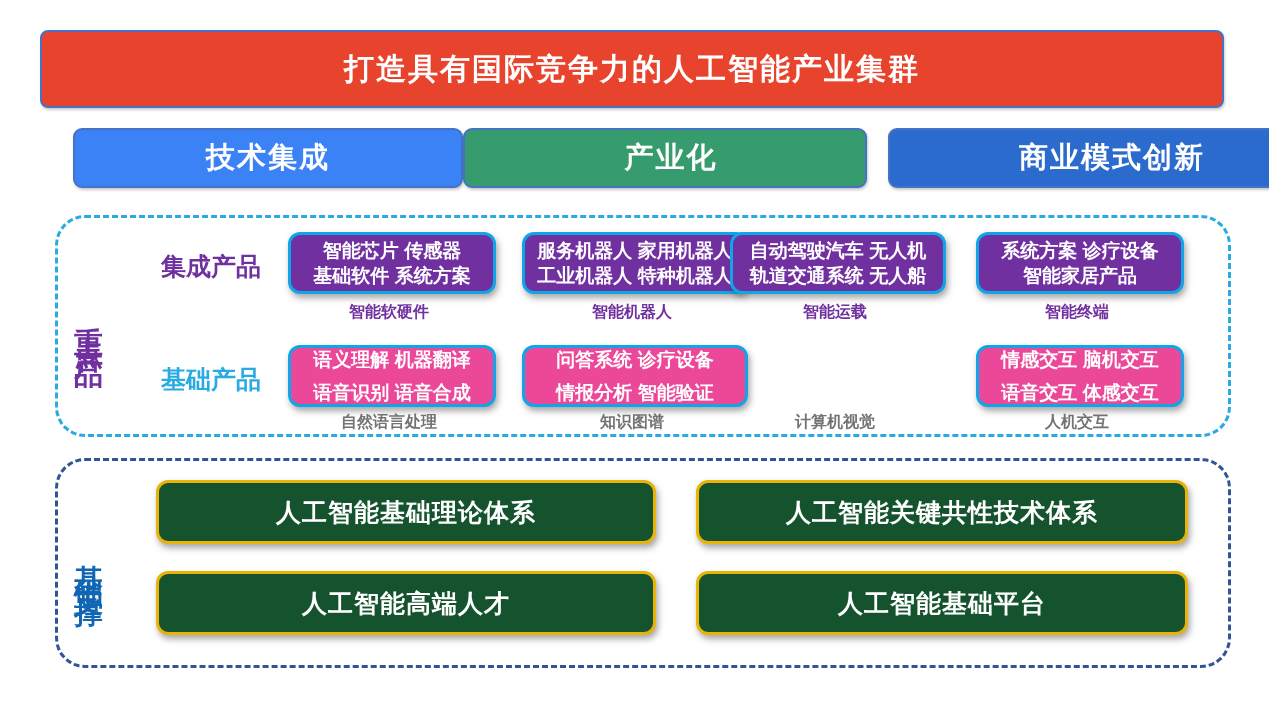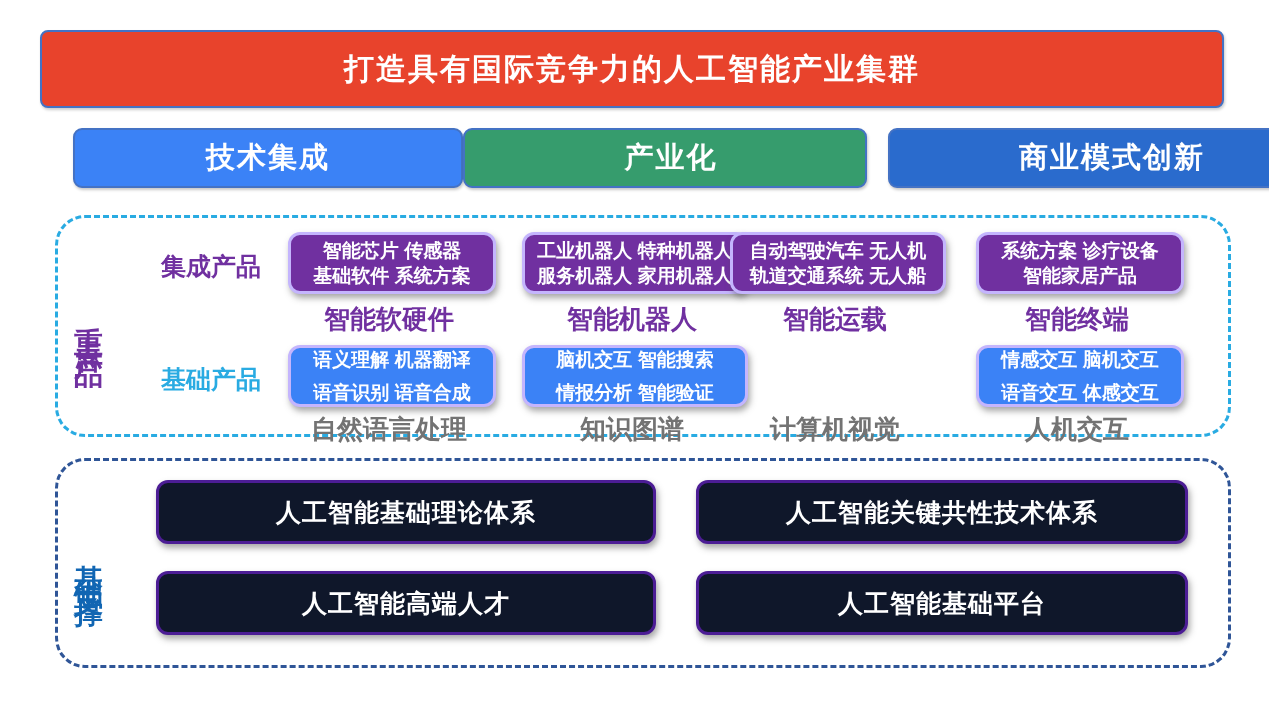--- a/index.html
+++ b/index.html
@@ -45,44 +45,44 @@
   .vlabel-key{color:#7030A0;}
   .vlabel-found{color:#1166B3;}
 
   .row-label{position:absolute; left:83px; width:140px; text-align:center; font-size:25px;}
   .row-label-int{top:32px;  color:#7030A0;}
   .row-label-bas{top:145px; color:#29ABE2;}
 
   
   .pbox,.cbox{
     position:absolute; height:56px;
-    border:3px solid #c4b5fd; border-radius:12px;
+    border:3px solid #0ea5e9; border-radius:12px;
     box-shadow:2px 4px 6px rgba(80,80,80,.5);
     display:flex; flex-direction:column; align-items:center; justify-content:center;
     color:#fff; font-size:19px; line-height:25px; text-align:center; white-space:nowrap;
   }
   .pbox{background:#7030A0;}
-  .cbox{background:#3b82f6;gap:8px;}
-  .cap{position:absolute; text-align:center; font-size:26px;}
+  .cbox{background:#ec4899;gap:8px;}
+  .cap{position:absolute; text-align:center; font-size:16px;}
   .pcap{color:#7030A0;}
   .ccap{color:#737373;}
 
   .c1{left:230px; width:202px;}
   .c2{left:464px; width:220px;}
   .c3{left:672px; width:210px;}
   .c4{left:918px; width:202px;}
   .r-int{top:14px;}
   .r-int-cap{top:84px;}
   .r-bas{top:127px;}
   .r-bas-cap{top:194px;}
 
   
   .fbox{
-    position:absolute; height:58px; background:#0f172a;
-    border:3px solid #4c1d95; border-radius:12px;
+    position:absolute; height:58px; background:#14532d;
+    border:3px solid #eab308; border-radius:12px;
     box-shadow:2px 4px 6px rgba(80,80,80,.5);
     display:flex; align-items:center; justify-content:center;
     color:#fff; font-size:25px; letter-spacing:1px;
   }
   .fb-r1{top:19px;}
   .fb-r2{top:110px;}
   .fb-cl{left:98px;  width:494px;}
   .fb-cr{left:638px; width:486px;}
 </style>
 </head>
@@ -106,26 +106,26 @@
       <span>基础软件 系统方案</span>
     </div>
     <div class="cap pcap c1 r-int-cap">智能软硬件</div>
     <div class="cbox c1 r-bas">
       <span>语义理解 机器翻译</span>
       <span>语音识别 语音合成</span>
     </div>
     <div class="cap ccap c1 r-bas-cap">自然语言处理</div>
 
     <div class="pbox c2 r-int">
+      <span>服务机器人 家用机器人</span>
       <span>工业机器人 特种机器人</span>
-      <span>服务机器人 家用机器人</span>
     </div>
     <div class="cap pcap c2 r-int-cap">智能机器人</div>
     <div class="cbox c2 r-bas">
-      <span>脑机交互 智能搜索</span>
+      <span>问答系统 诊疗设备</span>
       <span>情报分析 智能验证</span>
     </div>
     <div class="cap ccap c2 r-bas-cap">知识图谱</div>
 
     <div class="pbox c3 r-int">
       <span>自动驾驶汽车 无人机</span>
       <span>轨道交通系统 无人船</span>
     </div>
     <div class="cap pcap c3 r-int-cap">智能运载</div>
     <div class="cap ccap c3 r-bas-cap">计算机视觉</div>

